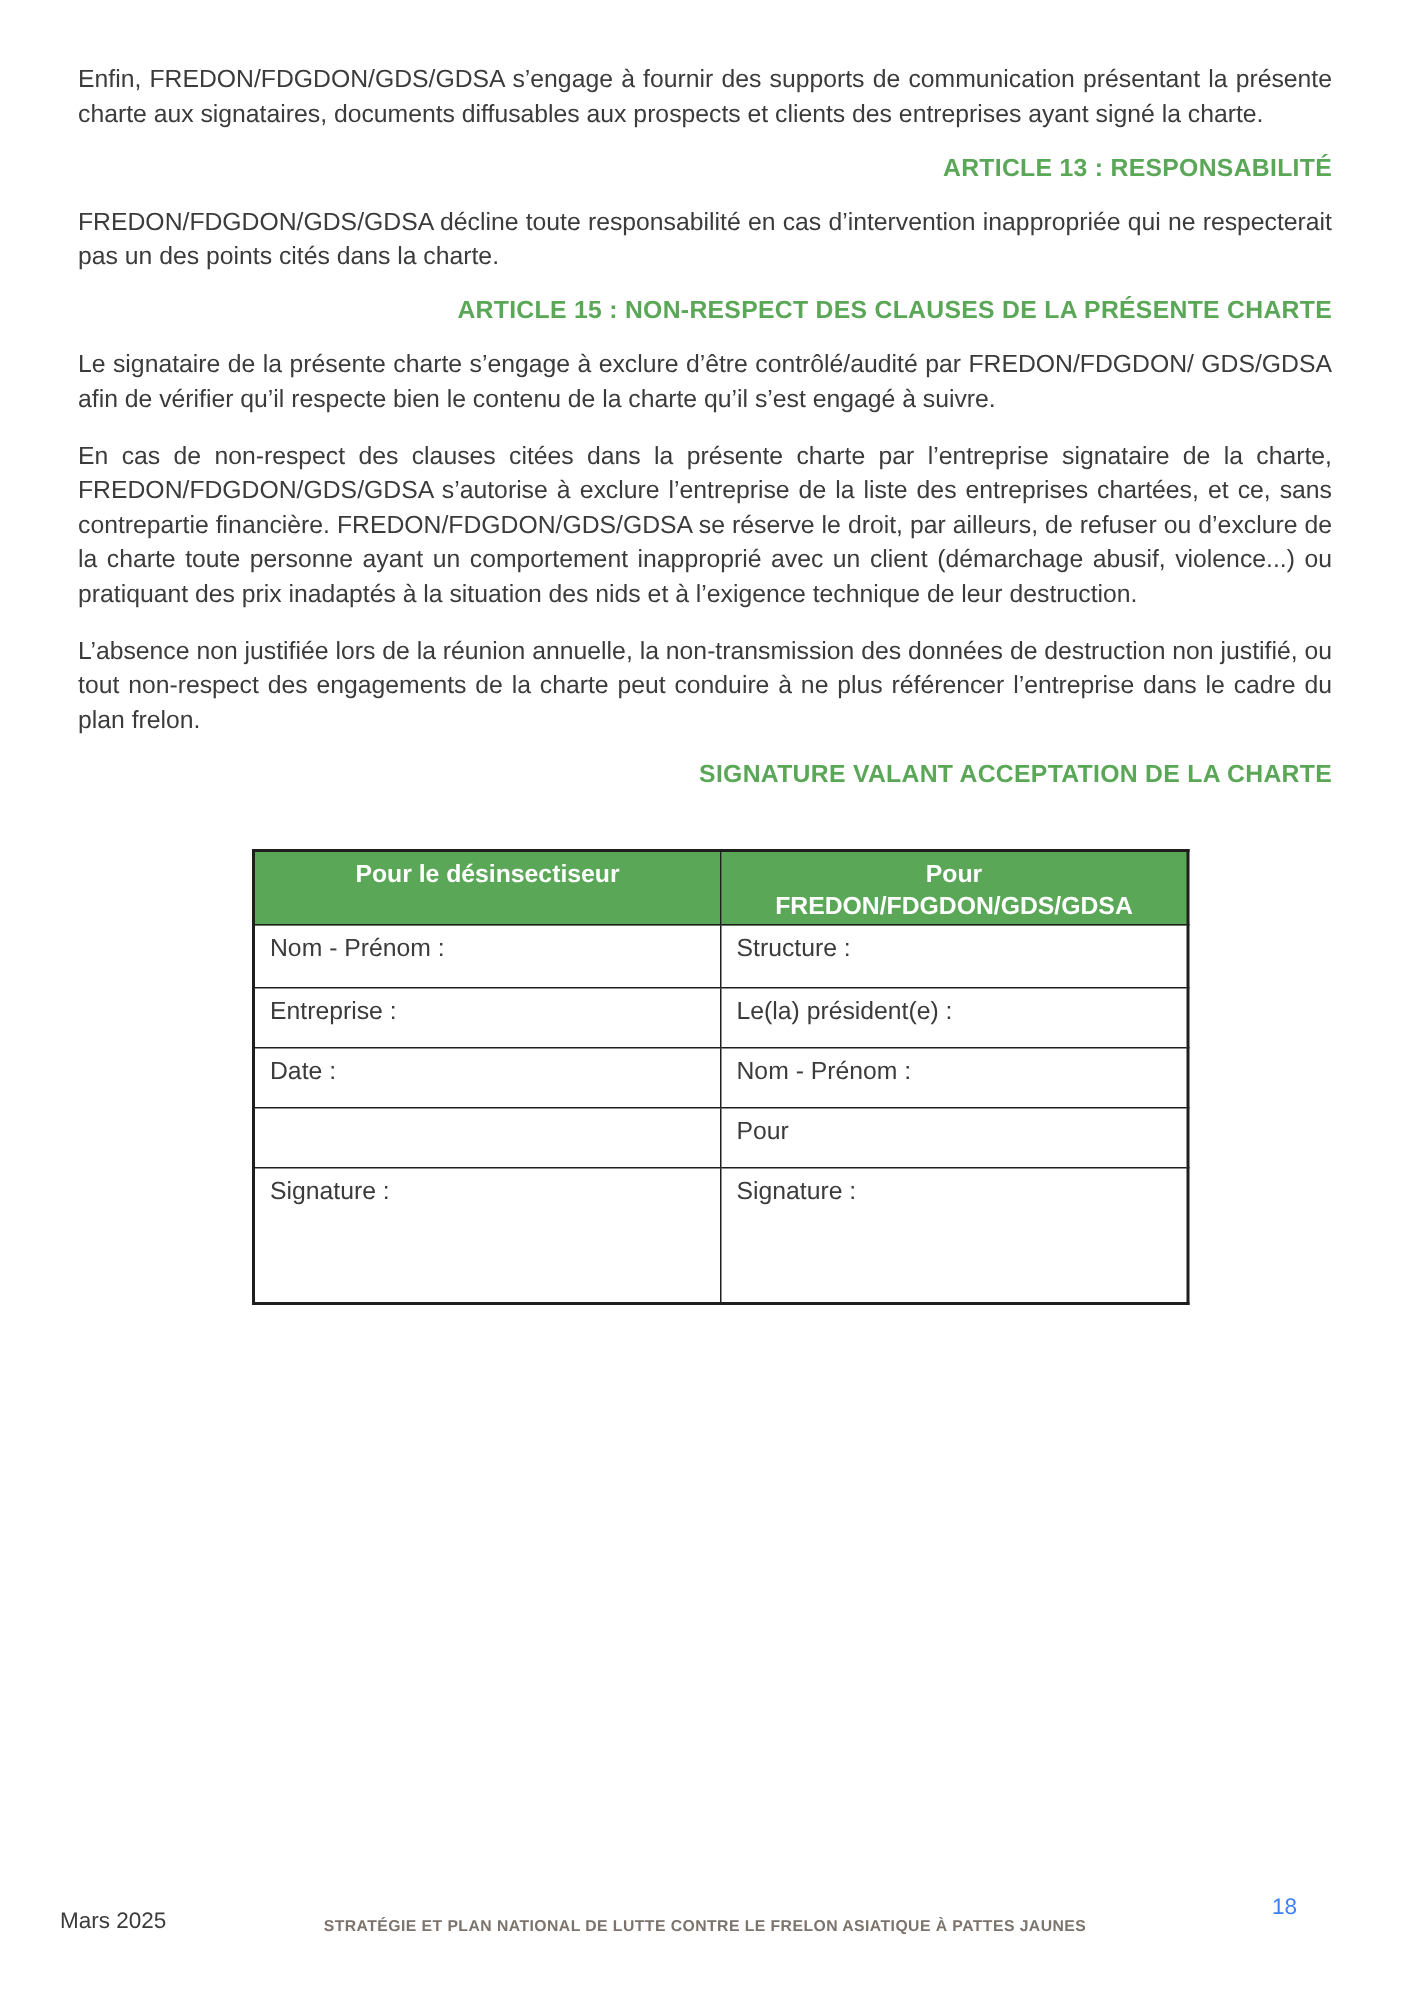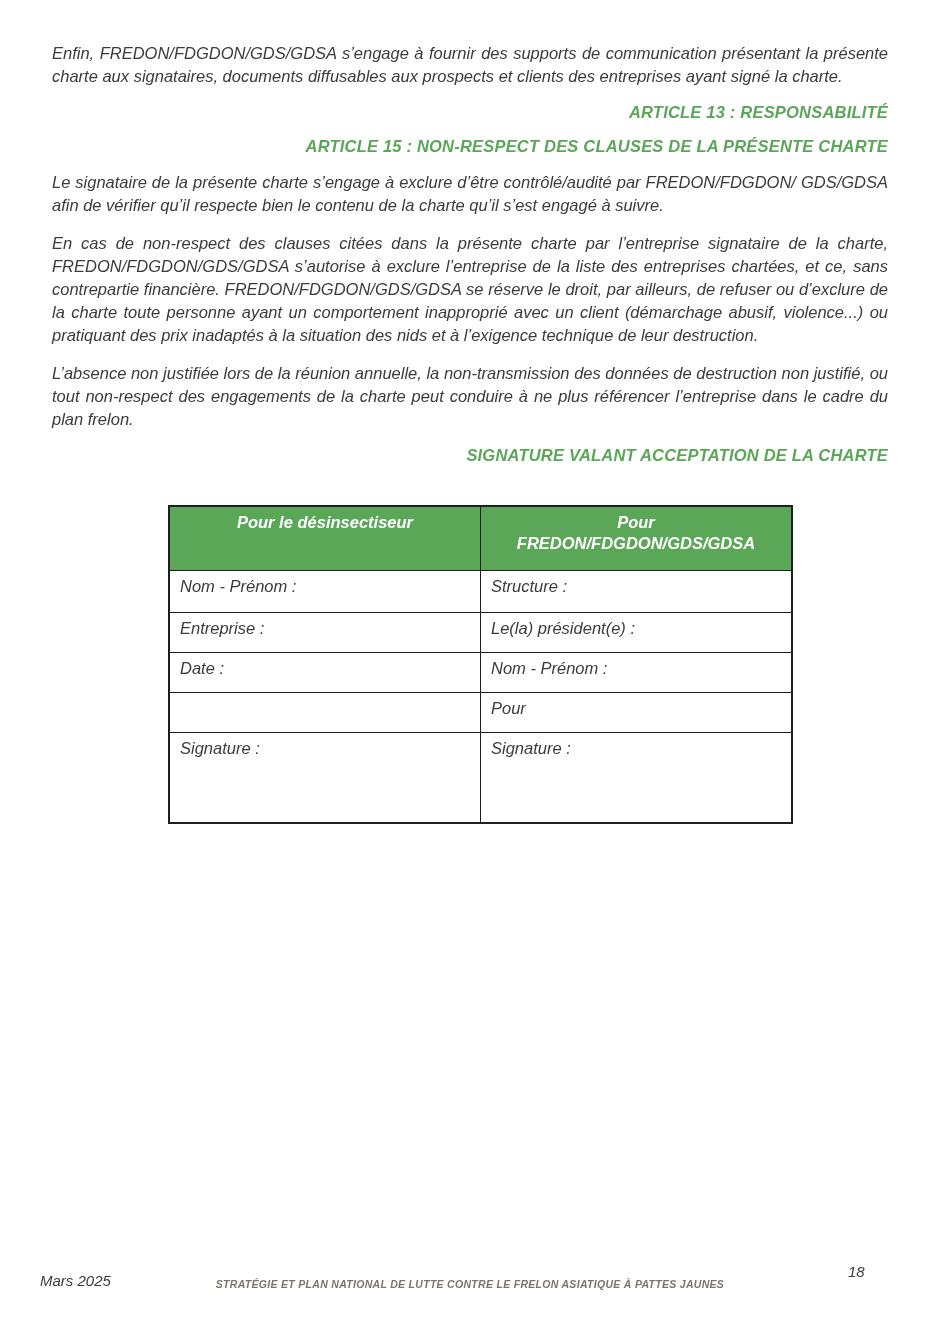--- a/index.html
+++ b/index.html
@@ -1,15 +1,15 @@
 <!DOCTYPE html>
 <html lang="fr"><head>
 <meta charset="utf-8">
 <style>
-  * { margin: 0; padding: 0; box-sizing: border-box; font-style: italic; }
+  * { margin: 0; padding: 0; box-sizing: border-box; }
   html, body { background: #ffffff; }
   .page {
     position: relative;
     width: 940px;
     height: 1326px;
     margin: 0 auto;
     background: #ffffff;
     font-family: "Liberation Sans", sans-serif;
     color: #3b3b3b;
     overflow: hidden;
@@ -43,21 +43,21 @@
     border: 1.5px solid #1e1e1e;
     vertical-align: top;
     font-size: 16.5px;
   }
   table.sig-table th {
     background: #5aa757;
     color: #ffffff;
     font-weight: bold;
     text-align: center;
     line-height: 21px;
-    padding: 5px 28px 16px 28px;
+    padding: 5px 28px 1px 28px;
     height: 48px;
   }
   table.sig-table td {
     color: #3b3b3b;
     padding: 5px 8px 4px 10px;
     line-height: 21px;
   }
   tr.row-1 td { height: 42px; }
   tr.row-2 td { height: 40px; }
   tr.row-3 td { height: 40px; }
@@ -79,32 +79,33 @@
     font-size: 10.5px;
     font-weight: bold;
     letter-spacing: 0.3px;
     color: #7c746c;
   }
   .footer-page {
     position: absolute;
     left: 848px;
     top: 1263px;
     font-size: 15px;
-    color: #404040;
+    color: #3b82f6;
   }
 </style>
 </head>
 <body>
 
 <div class="page">
   <div class="content">
 
     <p class="body">Enfin, FREDON/FDGDON/GDS/GDSA s’engage à fournir des supports de communication présentant la présente charte aux signataires, documents diffusables aux prospects et clients des entreprises ayant signé la charte.</p>
 
     <h2 class="green-heading">ARTICLE 13 : RESPONSABILITÉ</h2>
+    <p class="body">FREDON/FDGDON/GDS/GDSA décline toute responsabilité en cas d’intervention inappropriée qui ne respecterait pas un des points cités dans la charte.</p>
 
     <h2 class="green-heading">ARTICLE 15 : NON-RESPECT DES CLAUSES DE LA PRÉSENTE CHARTE</h2>
     <p class="body">Le signataire de la présente charte s’engage à exclure d’être contrôlé/audité par FREDON/FDGDON/ GDS/GDSA afin de vérifier qu’il respecte bien le contenu de la charte qu’il s’est engagé à suivre.</p>
     <p class="body">En cas de non-respect des clauses citées dans la présente charte par l’entreprise signataire de la charte, FREDON/FDGDON/GDS/GDSA s’autorise à exclure l’entreprise de la liste des entreprises chartées, et ce, sans contrepartie financière. FREDON/FDGDON/GDS/GDSA se réserve le droit, par ailleurs, de refuser ou d’exclure de la charte toute personne ayant un comportement inapproprié avec un client (démarchage abusif, violence...) ou pratiquant des prix inadaptés à la situation des nids et à l’exigence technique de leur destruction.</p>
     <p class="body">L’absence non justifiée lors de la réunion annuelle, la non-transmission des données de destruction non justifié, ou tout non-respect des engagements de la charte peut conduire à ne plus référencer l’entreprise dans le cadre du plan frelon.</p>
 
     <h2 class="green-heading">SIGNATURE VALANT ACCEPTATION DE LA CHARTE</h2>
 
     <table class="sig-table">
       <thead>

